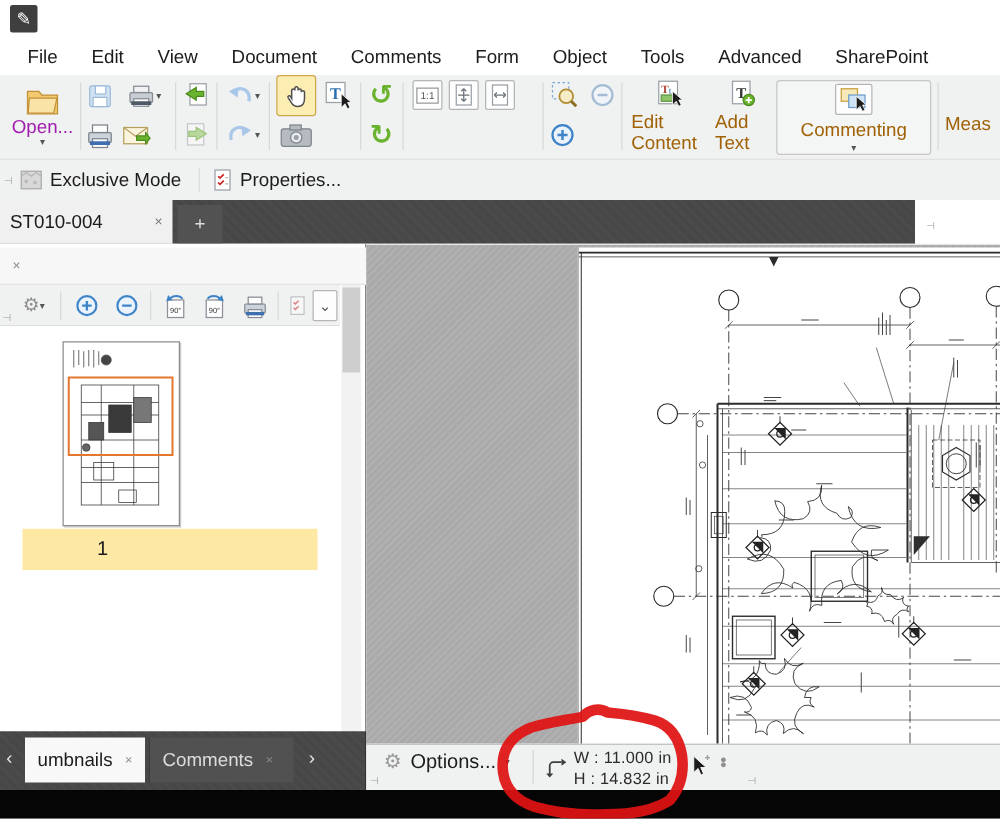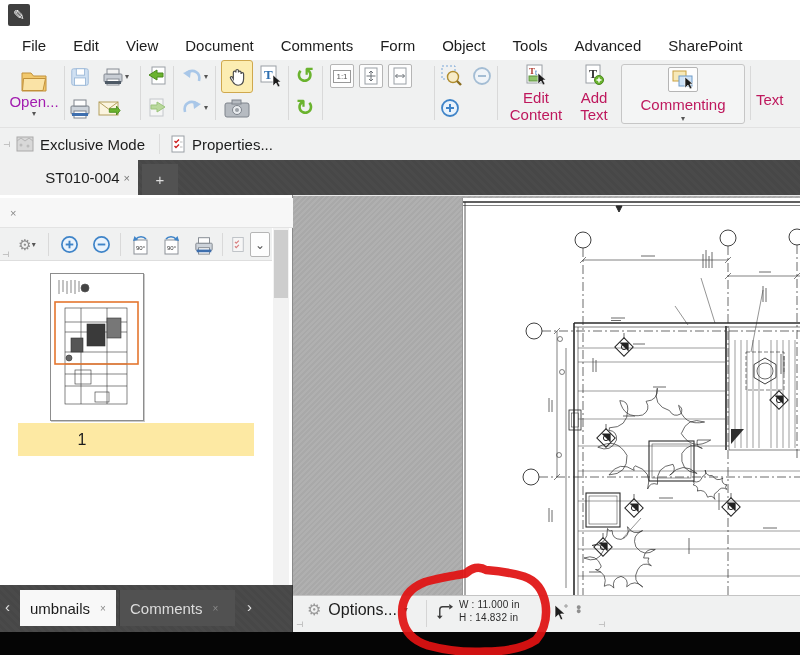--- a/index.html
+++ b/index.html
@@ -25,28 +25,28 @@
   .tsep { position:absolute; top:6px; width:1px; height:54px; background:#d9d9d9; }
   .dock { position:absolute; font-size:8px; color:#9a9a9a; }
   .tb-btn { position:absolute; display:flex; align-items:center; justify-content:center; }
   .caret { font-size:8px; color:#555; line-height:1; }
   .tb-label { font-size:15px; color:#a21caf; }
   #hand-btn { background:#fcedb2; border:1px solid #cfa84e; border-radius:3px; }
   .zoom-combo { position:absolute; left:326px; top:92px; width:100px; height:28px; background:#fff;
     border:1px solid #b9b9b9; border-radius:3px; display:flex; align-items:center; padding:0 6px; }
   .zoom-combo span.val { flex:1; font-size:16px; color:#1c1c1c; }
   .icon-btn-frame { border:1px solid #b5b5b5; border-radius:2px; background:#fdfdfd; }
-  .big-btn-label { font-size:15px; color:#be185d; text-align:center; line-height:1.15; }
+  .big-btn-label { font-size:15px; color:#a16207; text-align:left; line-height:1.15; }
   #commenting-btn { position:absolute; left:621px; top:4px; width:124px; height:60px; border:1px solid #c6c6c6;
     border-radius:3px; background:#f4f5f5; display:flex; flex-direction:column; align-items:center; }
   #toolbar2 .t2-item { display:flex; align-items:center; gap:6px; font-size:15px; color:#1c1c1c; }
 
   
-  #tabbar { left:0; top:160px; width:800px; height:35px;
-    background:repeating-linear-gradient(45deg,#4a4a4a 0 3px,#474747 3px 6px);text-align:right; }
+  #tabbar { left:0; top:160px; width:732px; height:35px;
+    background:repeating-linear-gradient(45deg,#4a4a4a 0 3px,#474747 3px 6px); }
   #doc-tab { position:absolute; left:0; top:0; width:138px; height:35px; background:#f0f0f0;
     display:flex; align-items:center; padding:0 8px; }
   #doc-tab .tab-title { font-size:15px; color:#1c1c1c; flex:1; }
   #doc-tab .tab-close { font-size:11px; color:#777; margin-left:4px; }
   #new-tab-btn { position:absolute; left:142px; top:4px; width:36px; height:31px; background:#525252;
     color:#ddd; font-size:15px; display:flex; align-items:center; justify-content:center; }
 
   
   #left-panel { left:0; top:195px; width:293px; height:437px; background:#fff; border-right:1px solid #8a8a8a; }
   #panel-header { position:absolute; left:0; top:3px; width:293px; height:30px; background:#f7f7f7;
@@ -84,21 +84,21 @@
     border-left:1px solid #9a9a9a; }
 
   
   #statusbar { left:293px; top:595px; width:507px; height:37px; background:#f0f1f1;
     border-top:1px solid #c4c4c4; }
   #statusbar .sb-options { position:absolute; left:14px; top:5px; display:flex; align-items:center; gap:7px; }
   #statusbar .sb-options .lbl { font-size:16px; color:#1c1c1c; }
   .sb-sep { position:absolute; top:4px; width:1px; height:27px; background:#d5d5d5; }
   #size-block { position:absolute; left:143px; top:2px; display:flex; align-items:center; gap:6px; }
   #size-lines { display:flex; flex-direction:column; }
-  #size-lines span { font-size:10px; color:#2b2b2b; line-height:1.3; letter-spacing:.2px; }
+  #size-lines span { font-size:13px; color:#2b2b2b; line-height:1.3; letter-spacing:.2px; }
   .grip-dots { position:absolute; font-size:9px; color:#8f8f8f; letter-spacing:0; line-height:4px; }
   #page-nav { position:absolute; left:320px; top:3px; display:flex; align-items:center; gap:6px; }
   #page-nav-box { width:92px; height:27px; background:#fff; border:1px solid #ababab; border-radius:3px;
     display:flex; align-items:center; justify-content:flex-end; padding:0 8px; font-size:14px; color:#4b4b4b; }
 
   
   #bottom-strip { left:0; top:632px; width:800px; height:23px; background:#050505; }
 
   
   #annotation-overlay { left:0; top:0; width:800px; height:655px; pointer-events:none; z-index:60; }
@@ -317,21 +317,21 @@
             <polygon points="14,9 14,20 17,17 19,21 21,20 19,16 22,16" fill="#1c1c1c" stroke="#fff" stroke-width="0.6"></polygon>
           </svg>
       </span>
       <span class="big-btn-label" style="margin-top:4px;">Commenting</span>
       <span class="caret" style="margin-top:2px;">▾</span>
     </div>
     <div class="tsep" style="left:750px;"></div>
     <span class="dock" style="left:741px; top:116px;">⊣</span>
 
     <div class="tb-btn" style="left:756px; top:28px; width:60px; height:24px; justify-content:flex-start;">
-      <span class="big-btn-label">Text</span>
+      <span class="big-btn-label">Meas</span>
     </div>
   </div>
 
   <div id="toolbar2" class="abs">
     <span class="dock" style="position:static; margin-left:3px;">⊣</span>
     <div class="t2-item" style="margin-left:6px;">
       <svg width="18" height="16" viewBox="0 0 18 16">
           <rect x="1" y="1" width="16" height="14" fill="#d8d8d8" stroke="#aaa"></rect>
           <path d="M1 5 l4 -3 4 3 4 -3 4 3" fill="none" stroke="#b5b5b5"></path>
           <circle cx="5" cy="9" r="1.5" fill="#bbb"></circle>

